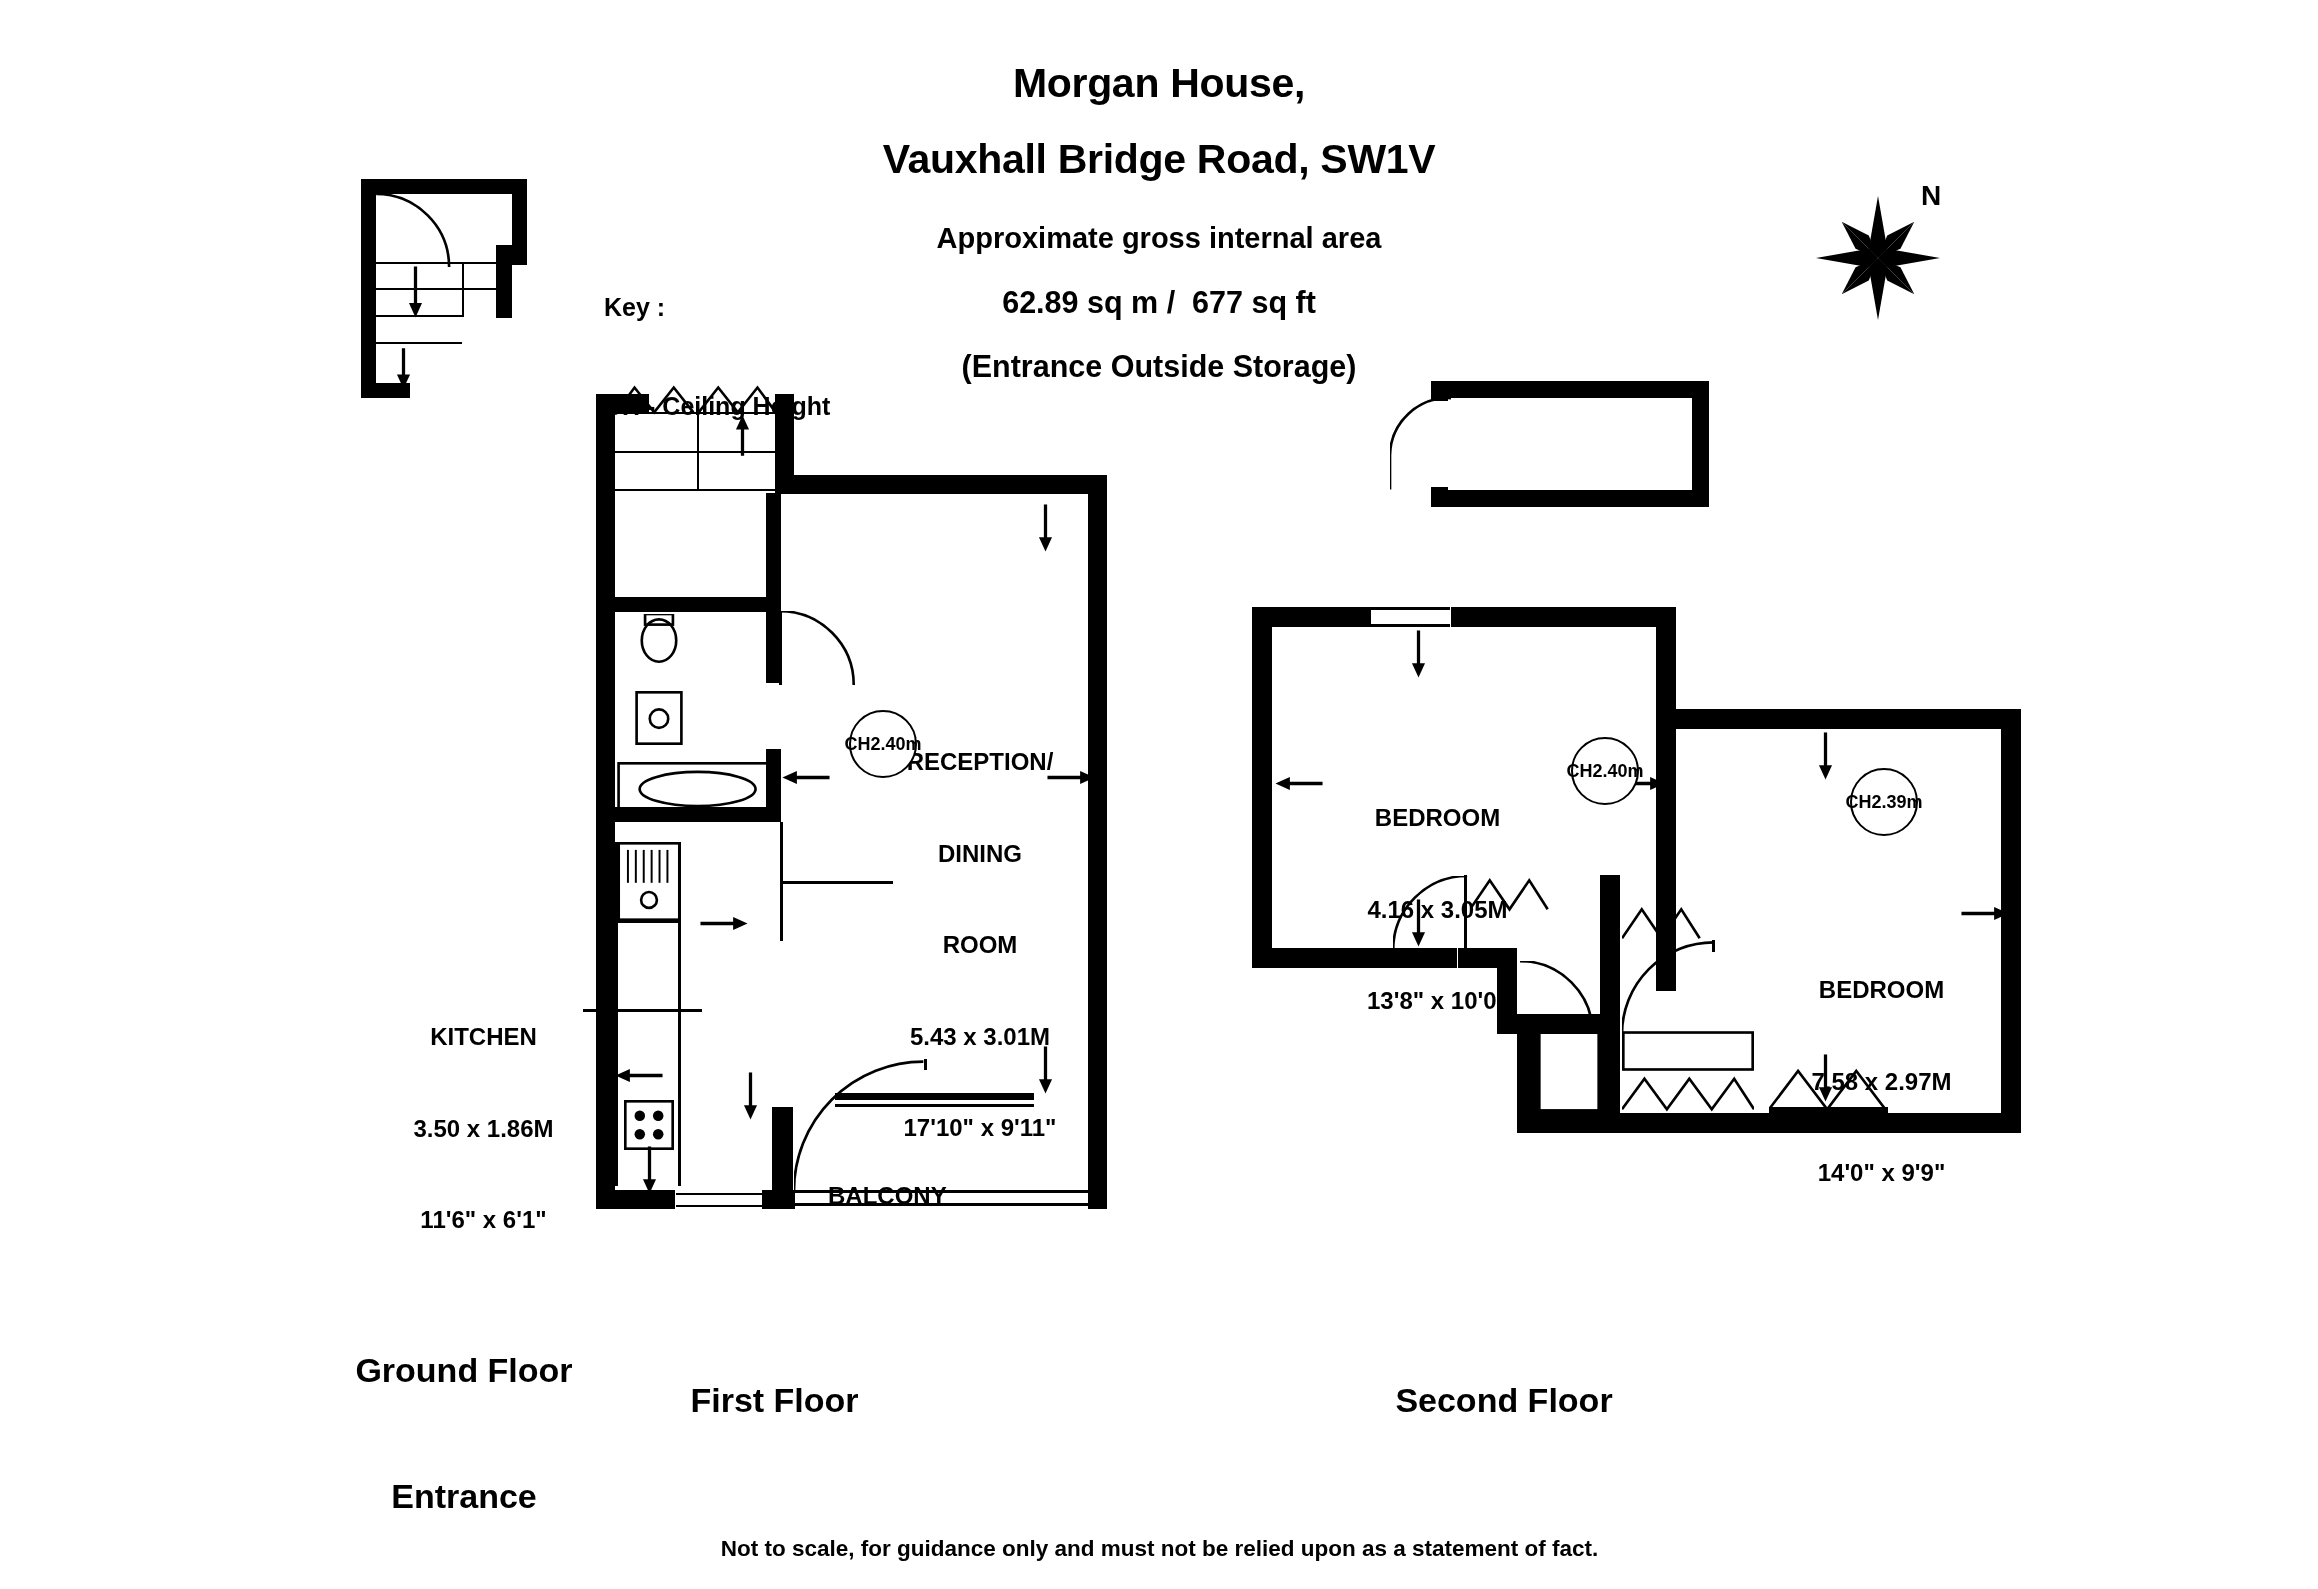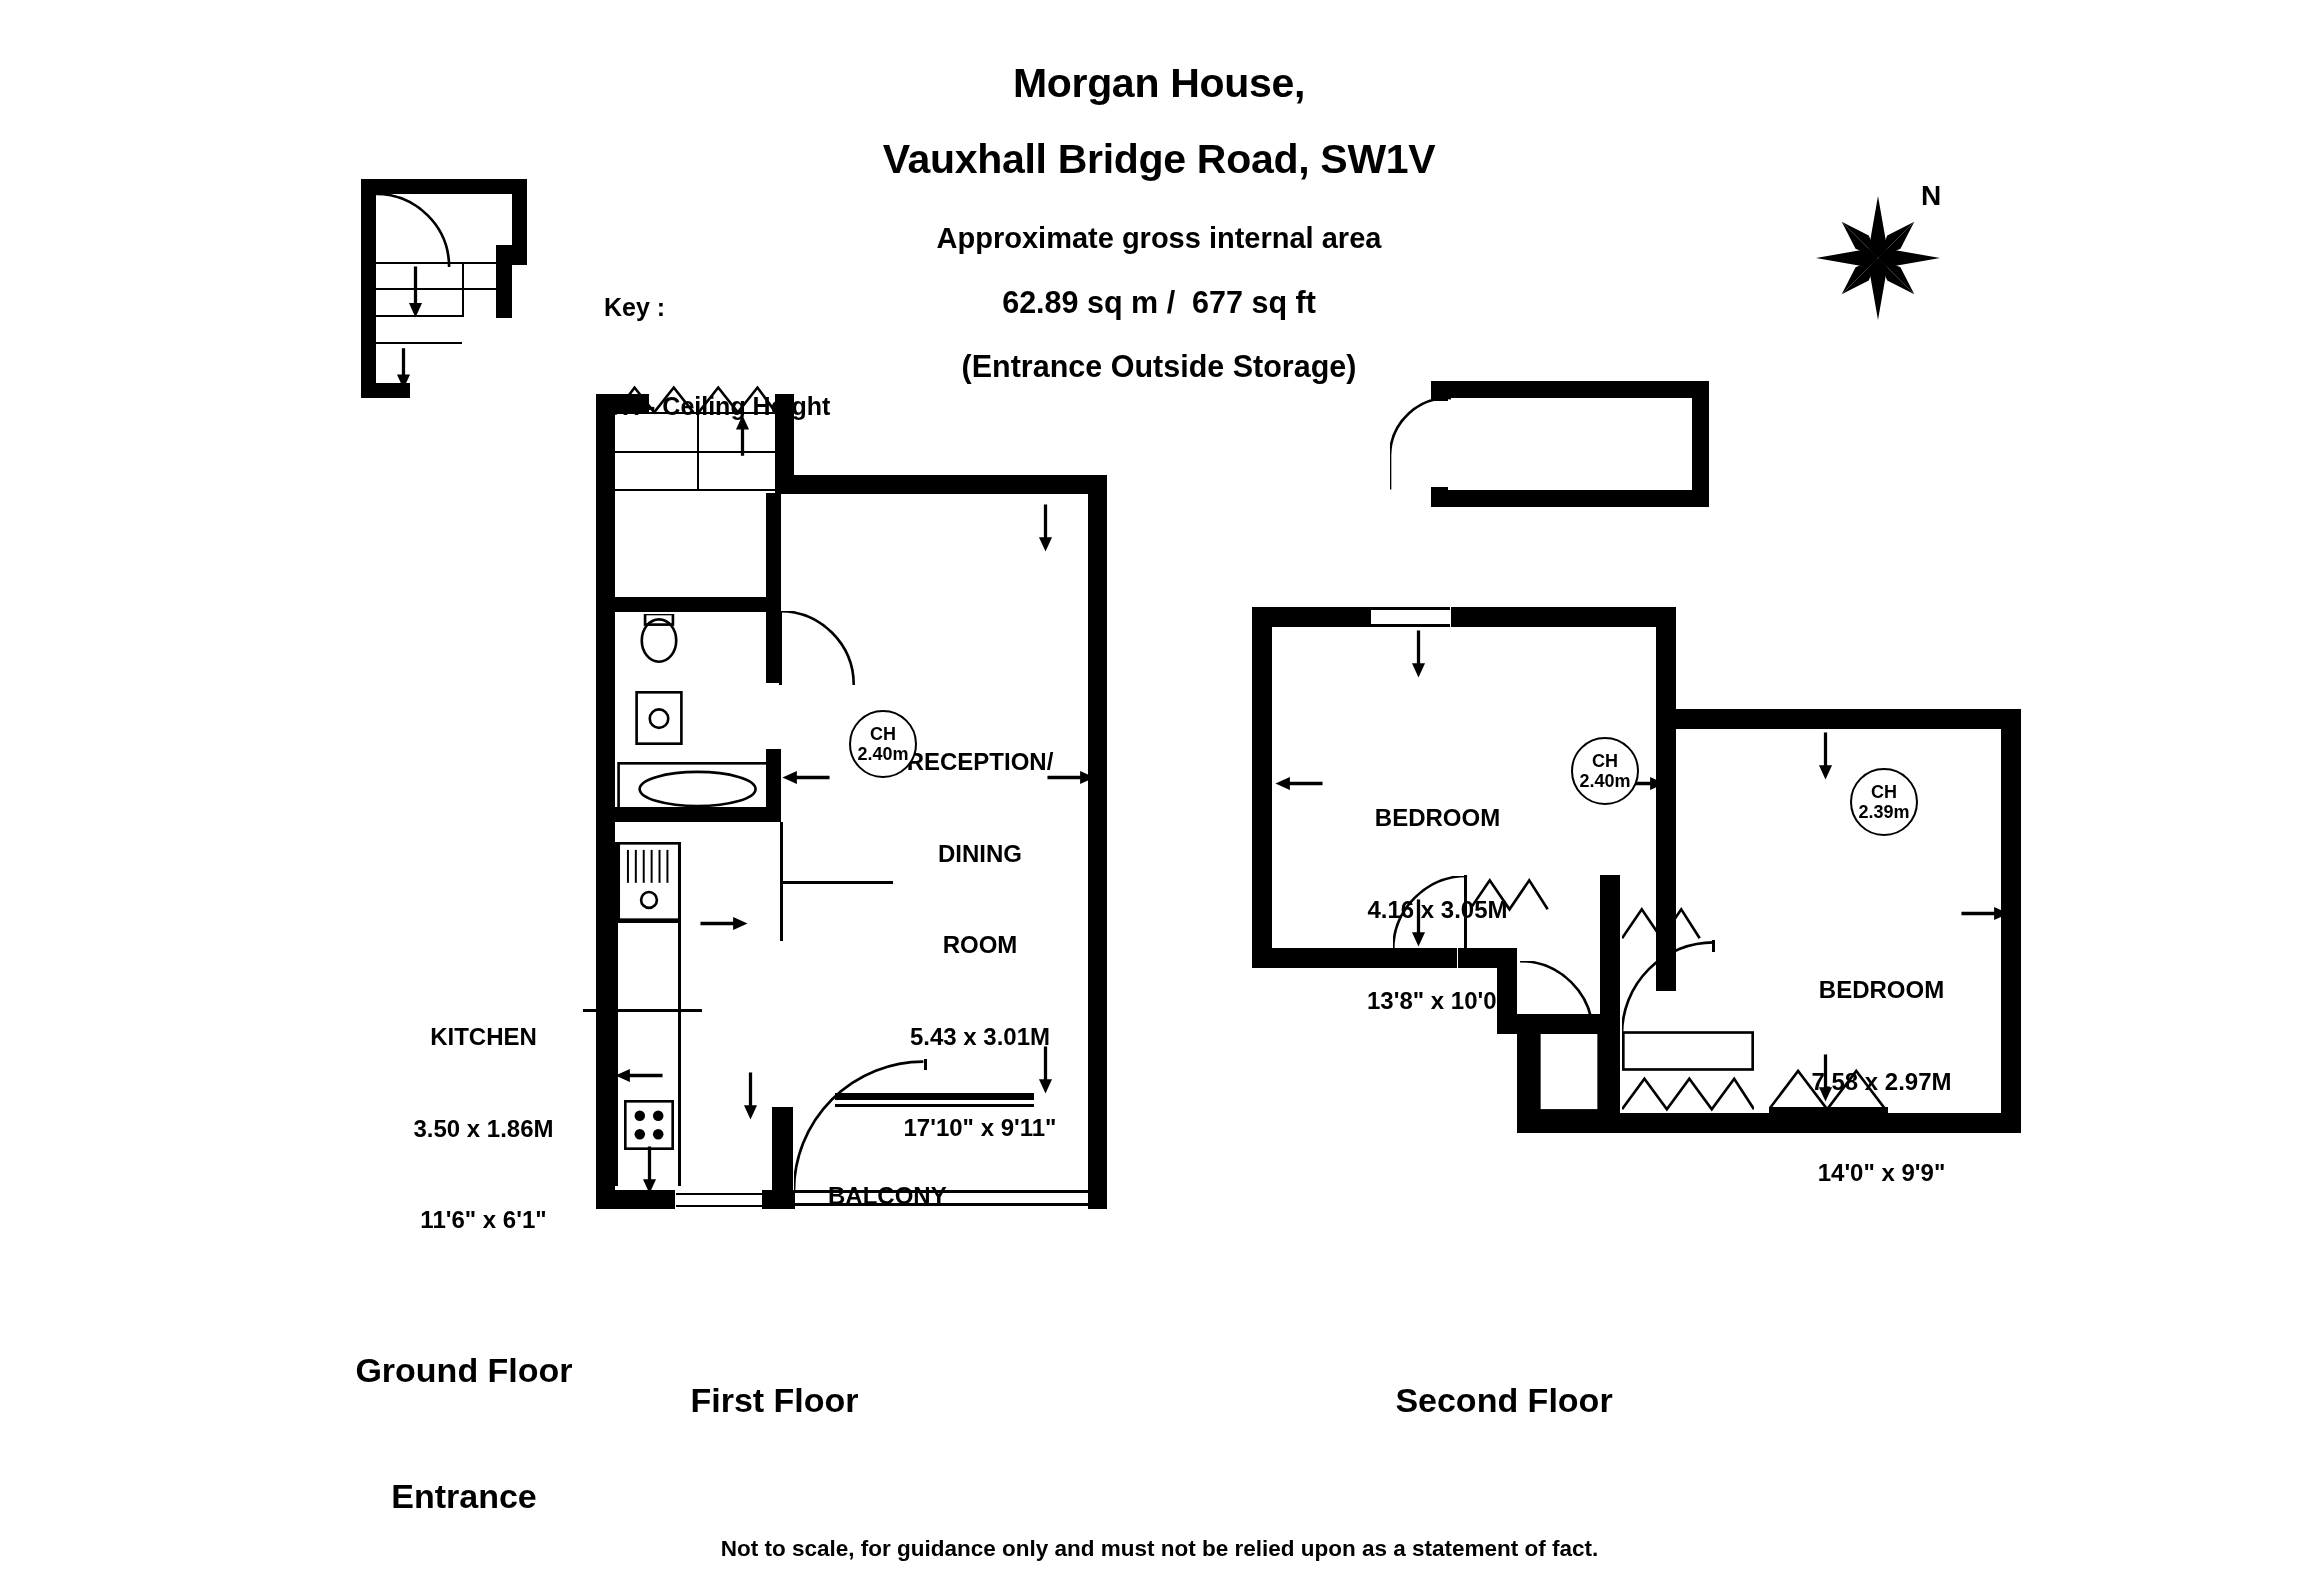--- a/index.html
+++ b/index.html
@@ -96,21 +96,20 @@
   }
 
   
   .ch-bubble {
     position: absolute;
     border: 2px solid #000;
     border-radius: 50%;
     width: 64px;
     height: 64px;
     display: flex;
-    flex-direction: column;
     align-items: center;
     justify-content: center;
     font-size: 18px;
     font-weight: bold;
     line-height: 20px;
     background: #fff;
   }
 
   
   #footer {

